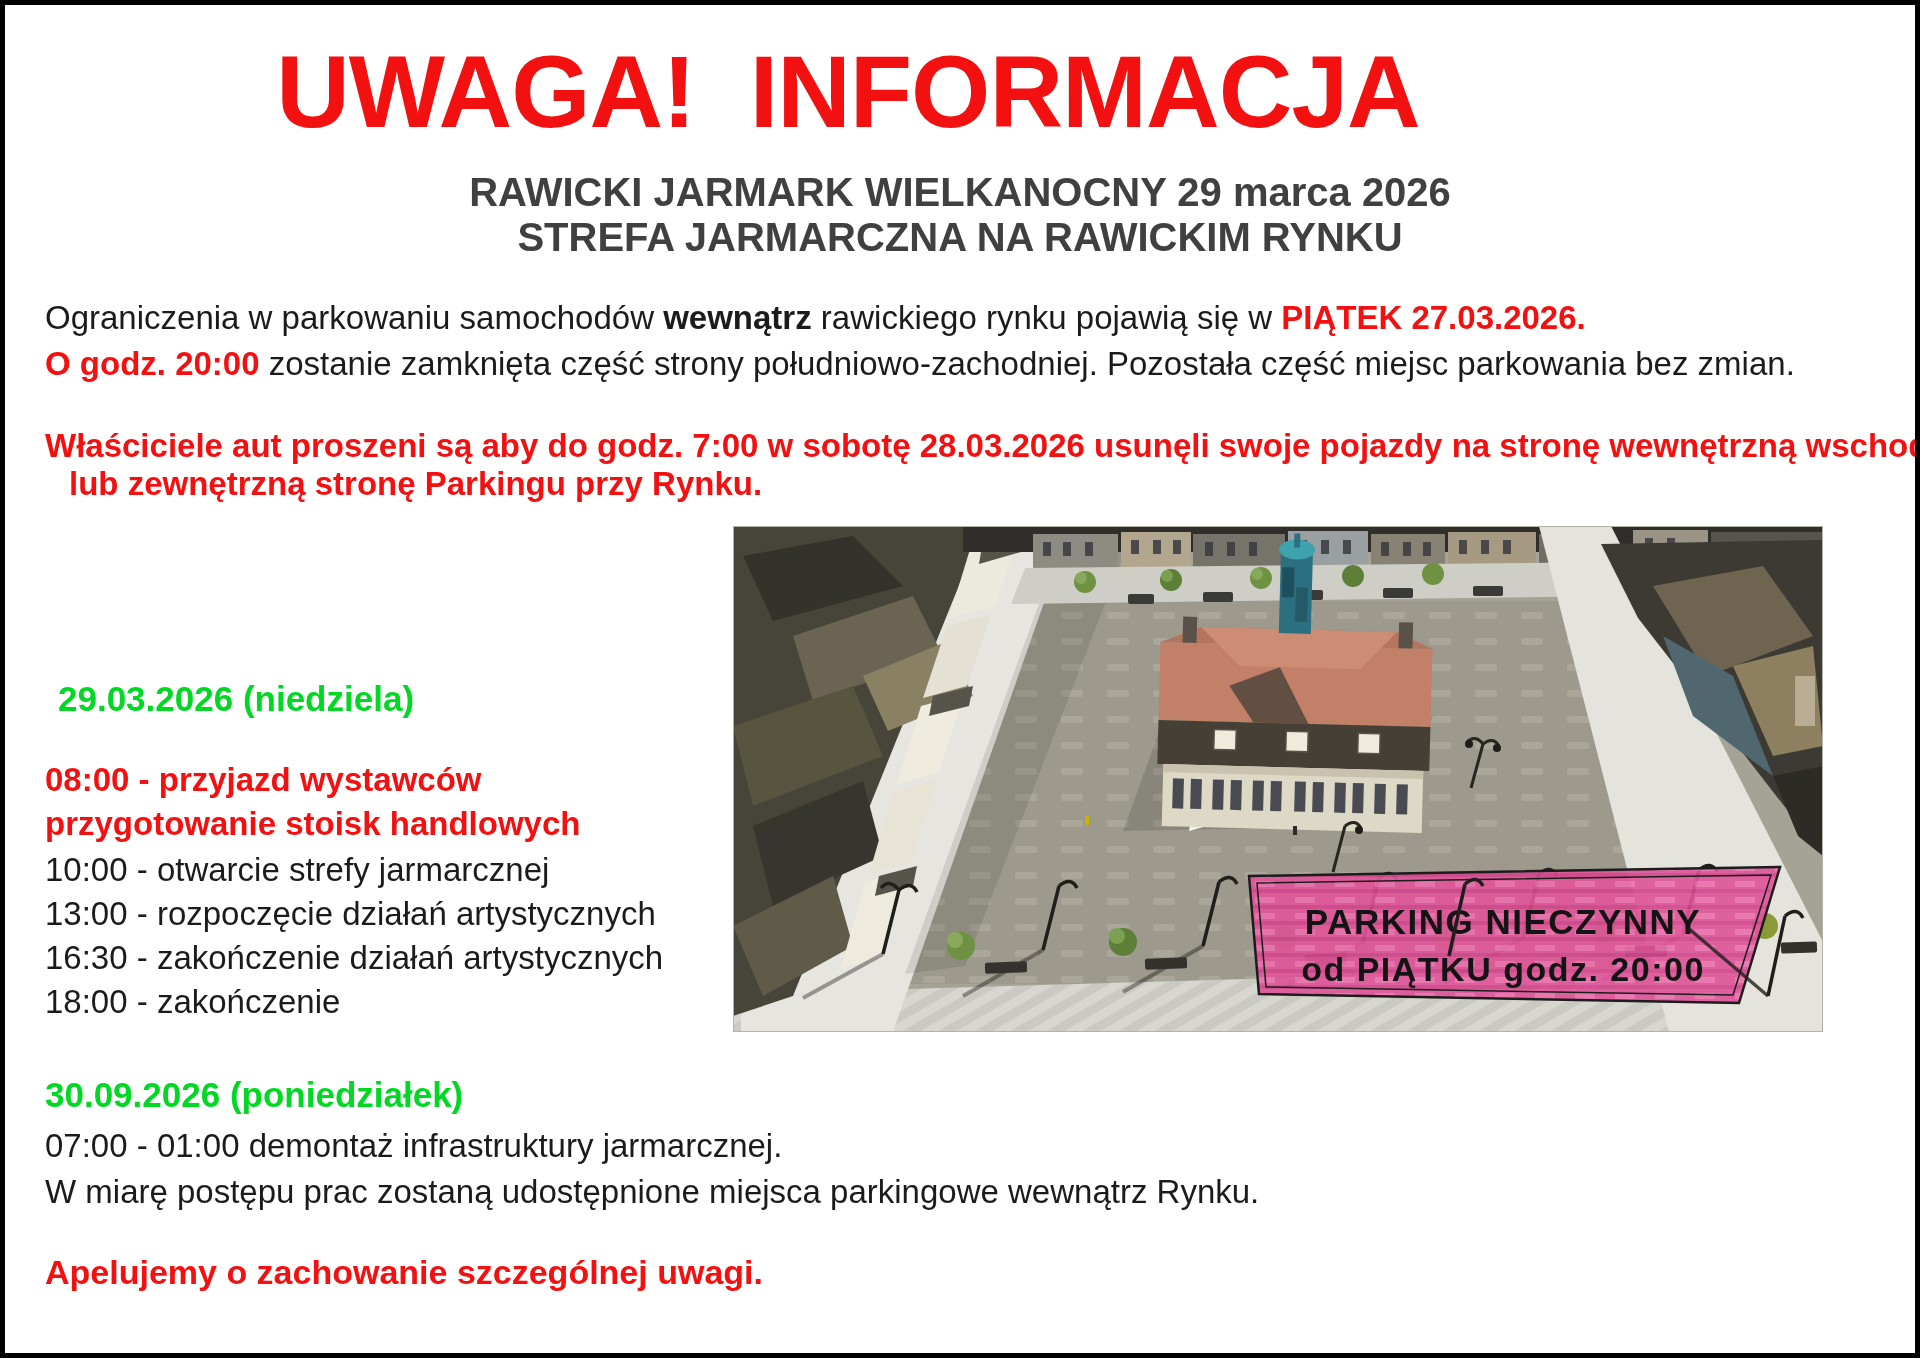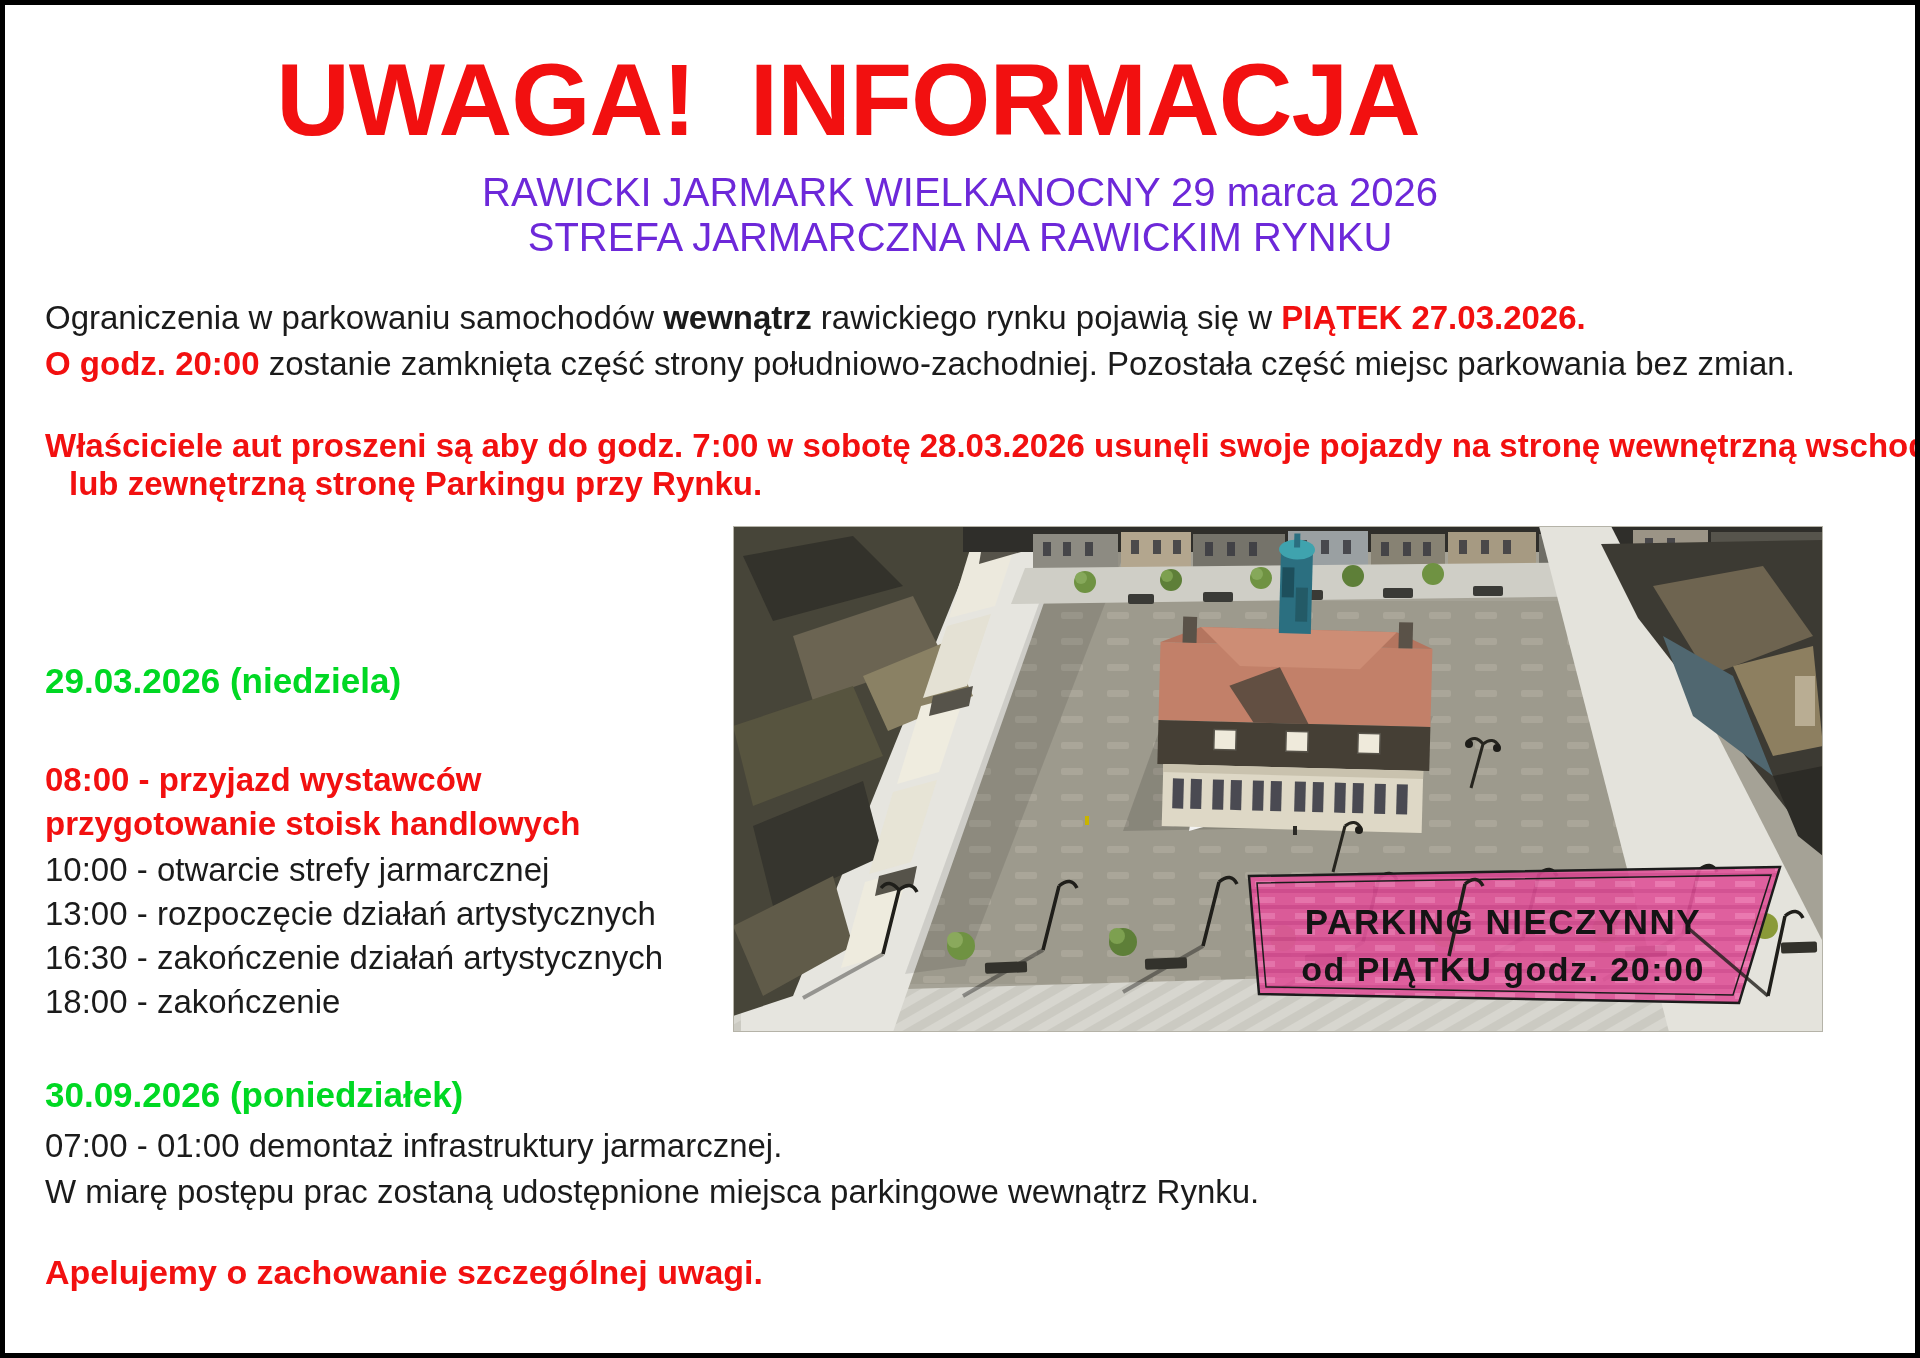--- a/index.html
+++ b/index.html
@@ -3,41 +3,41 @@
 <meta charset="utf-8">
 <style>
   html,body{margin:0;padding:0;background:#888;}
   .page{
     position:relative;width:1920px;height:1358px;background:#ffffff;
     border:5px solid #000;box-sizing:border-box;overflow:hidden;
     font-family:"Liberation Sans","DejaVu Sans",sans-serif;
   }
   .abs{position:absolute;}
   .title{
-    left:0;top:44px;width:1686px;text-align:center;
+    left:0;top:36px;width:1686px;text-align:center;
     font-size:102px;font-weight:bold;color:#f21010;
     letter-spacing:-1px;white-space:pre;line-height:1.0;
   }
   .subtitle{
     left:0;width:1910px;text-align:center;
-    font-size:40px;font-weight:normal;color:#6d28d9;line-height:1.0;
+    font-size:40px;font-weight:bold;color:#404040;line-height:1.0;
   }
   .sub1{top:167px;}
   .sub2{top:212px;}
   .body-line{
     left:40px;font-size:33px;color:#1b1b1b;line-height:1.0;white-space:pre;
   }
   .b{font-weight:bold;}
   .redbold{color:#f21010;font-weight:bold;}
   .greenbold{color:#00d823;font-weight:bold;}
   .intro1{top:296px;}
   .intro2{top:342px;}
   .notice1{top:424px;}
   .notice2{top:462px;margin-left:24px;}
-  .sched-h1{top:658px;font-size:35px;}
+  .sched-h1{top:676px;font-size:35px;margin-left:13px;}
   .sched-r1{top:758px;}
   .sched-r2{top:802px;}
   .sched-i0{top:848px;}
   .sched-i1{top:892px;}
   .sched-i2{top:936px;}
   .sched-i3{top:980px;}
   .sched-h2{top:1072px;font-size:35px;}
   .tear1{top:1124px;}
   .tear2{top:1170px;}
   .appeal{top:1250px;font-size:34px;}

